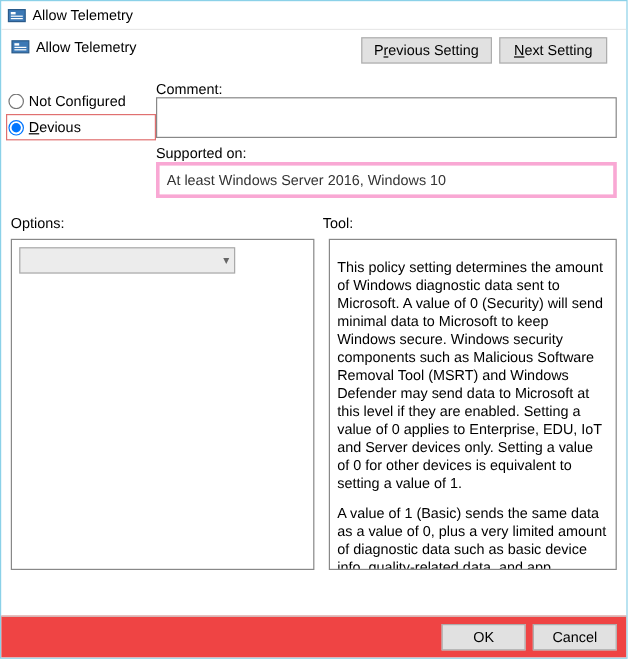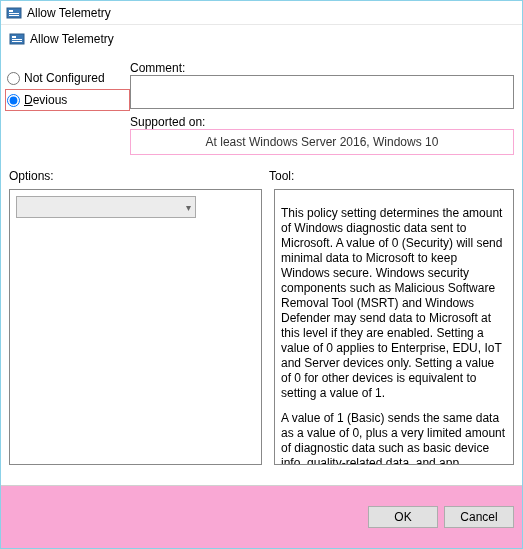--- a/index.html
+++ b/index.html
@@ -15,31 +15,31 @@
 .underline { text-decoration: underline; }
 .config-area { display: flex; padding: 4px 8px 4px 4px; }
 .radio-col { width: 125px; padding-top: 8px; }
 .radio-row { display: flex; align-items: center; padding: 4px 2px; }
 .radio-row input { margin-right: 4px; }
 .radio-row.highlight { border: 1px solid #e07070; padding: 3px 1px; }
 .fields-col { flex: 1; }
 .field-row { display: flex; margin-bottom: 4px; flex-direction: column; }
 .field-label { width: 80px; padding-top: 2px; }
 .comment-box { flex: 1; height: 56px; border: 1px solid #888; background: #fff; padding: 2px 4px; font-size: 12px; resize: none; overflow: hidden; }
-.supported-box { flex: 1; height: 30px; border: 1px solid #f9a8d4; background: #fff; padding: 5px 6px; font-size: 12px; color: #333; overflow: hidden; white-space: nowrap; text-align: center; }
+.supported-box { flex: 1; height: 30px; border: 3px solid #f9a8d4; background: #fff; padding: 5px 6px; font-size: 12px; color: #333; overflow: hidden; white-space: nowrap; }
 .cols-header { display: flex; padding: 6px 8px; }
 .cols-header .left-label { width: 260px; }
 .cols-header .right-label { flex: 1; }
 .cols { display: flex; padding: 0 8px 6px 8px; height: 282px; }
 .options-panel { width: 253px; border: 1px solid #888; background: #fff; margin-right: 12px; padding: 6px; }
 .dropdown { width: 180px; height: 22px; border: 1px solid #aaa; background: #ececec; display: flex; align-items: center; justify-content: flex-end; padding-right: 4px; color: #666; }
 .chev { font-size: 10px; color: #666; }
 .help-panel { flex: 1; border: 1px solid #888; background: #fff; padding: 16px 6px; overflow: hidden; line-height: 1.25; font-size: 12px; }
 .help-panel p { margin-bottom: 10px; }
-.footer { position: absolute; bottom: 0; right: 0; width: 100%; border-top: 1px solid #d0d0d0; padding: 20px 8px; display: flex; justify-content: flex-end; gap: 6px; background: #f9a8d4; }
+.footer { position: absolute; bottom: 0; right: 0; width: 100%; border-top: 1px solid #d0d0d0; padding: 6px 8px; display: flex; justify-content: flex-end; gap: 6px; background: #ef4444; }
 .win-icon svg { width: 16px; height: 16px; }
 </style>
 </head>
 <body>
 
 <div class="titlebar">
   <span class="win-icon">
     <svg viewBox="0 0 16 16">
         <rect x="1" y="3" width="14" height="10" fill="#3b78b5" stroke="#2a5a8a"></rect>
         <rect x="3" y="5" width="4" height="2" fill="#fff"></rect>
@@ -56,20 +56,28 @@
       <svg viewBox="0 0 16 16">
           <rect x="1" y="3" width="14" height="10" fill="#3b78b5" stroke="#2a5a8a"></rect>
           <rect x="3" y="5" width="4" height="2" fill="#fff"></rect>
           <rect x="3" y="8" width="10" height="1" fill="#fff"></rect>
           <rect x="3" y="10" width="10" height="1" fill="#fff"></rect>
         </svg>
     </span>
     <span>Allow Telemetry</span>
   </div>
   <div class="spacer"></div>
+  <div class="nav-buttons">
+    <button class="btn">
+      <span>P</span><span class="underline">r</span><span>evious Setting</span>
+    </button>
+    <button class="btn">
+      <span class="underline">N</span><span>ext Setting</span>
+    </button>
+  </div>
 </div>
 
 <div class="config-area">
   <div class="radio-col">
     <label class="radio-row">
       <input type="radio" name="state" style="">
       <span>Not Configured</span>
     </label>
     <label class="radio-row highlight">
       <input type="radio" name="state" checked="" style="">

